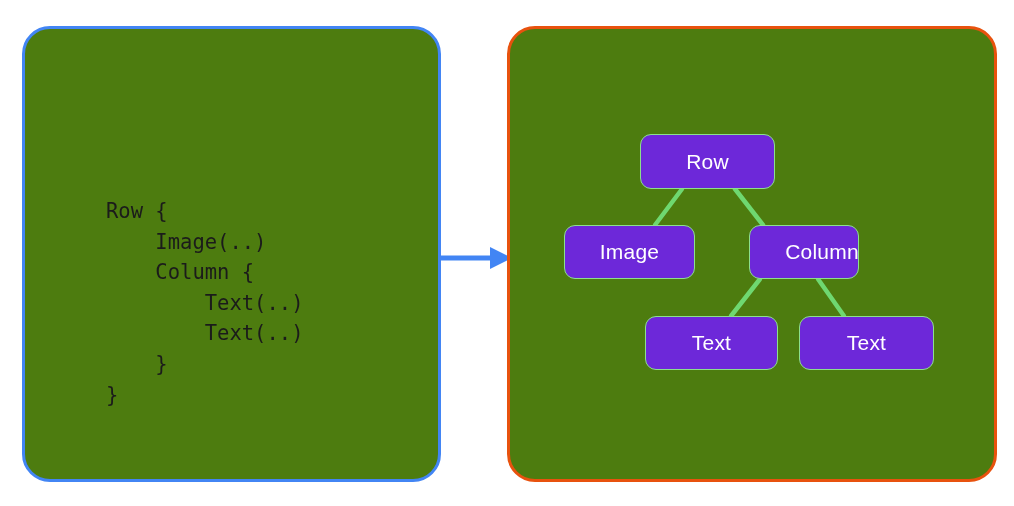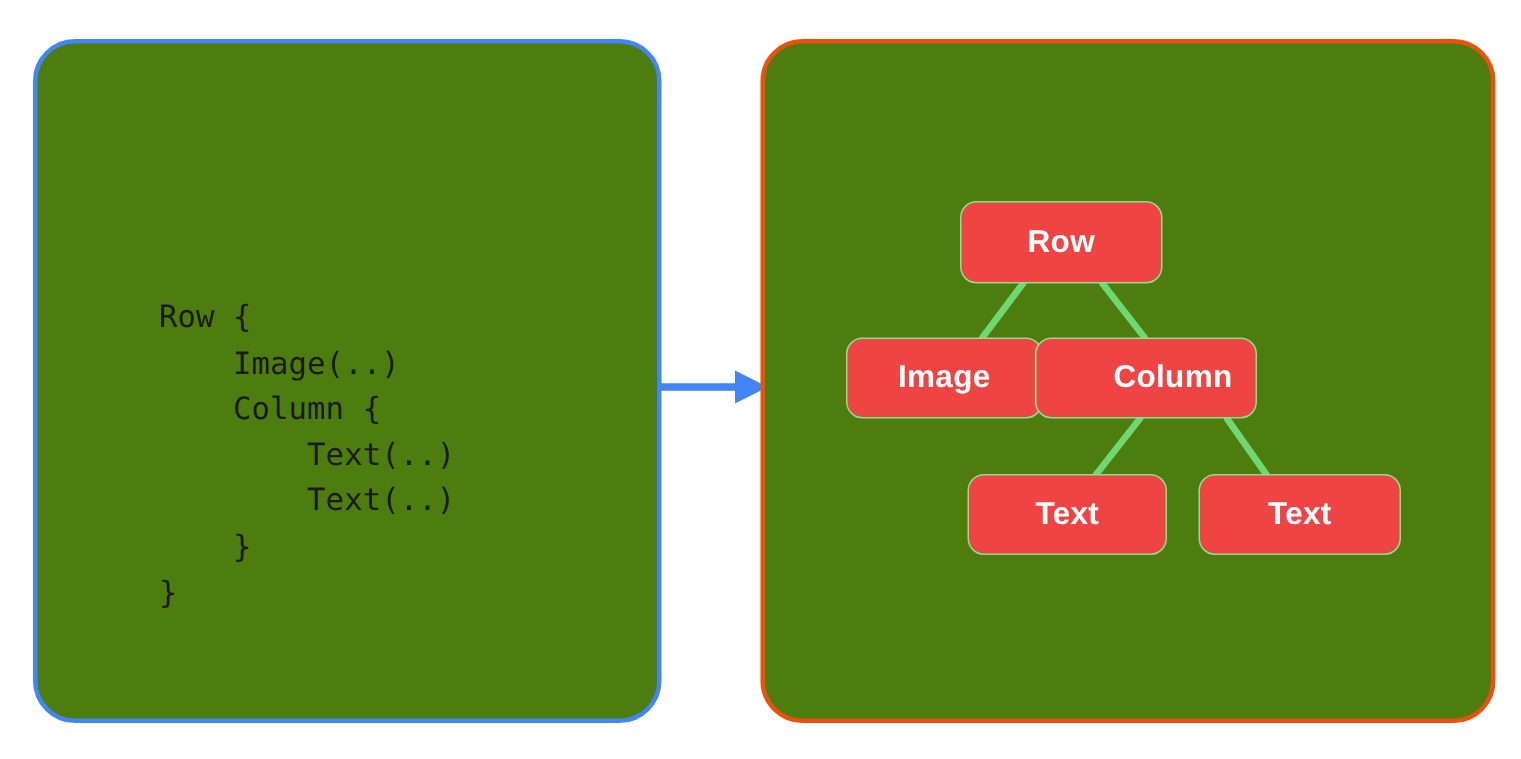--- a/index.html
+++ b/index.html
@@ -74,32 +74,32 @@
     top: 26px;
     width: 490px;
     height: 456px;
   }
   .tree-node {
     position: absolute;
     box-sizing: border-box;
     display: flex;
     align-items: center;
     justify-content: center;
-    background: #ef4444;
+    background: #6d28d9;
     border: 1.5px solid #8ce08c;
     border-radius: 11px;
     color: #ffffff;
     font-family: "Liberation Sans", sans-serif;
     font-size: 21px;
-    font-weight: 700;
+    font-weight: 400;
     letter-spacing: 0.2px;
   }
   #node-row    { left: 640px; top: 134px; width: 135px; height: 55px; }
   #node-image  { left: 564px; top: 225px; width: 131px; height: 54px; }
-  #node-column { left: 690px; top: 225px; width: 148px; height: 54px; padding-left: 36px; }
+  #node-column { left: 749px; top: 225px; width: 110px; height: 54px; padding-left: 36px; }
   #node-text-1 { left: 645px; top: 316px; width: 133px; height: 54px; }
   #node-text-2 { left: 799px; top: 316px; width: 135px; height: 54px; }
 </style>
 </head>
 <body>
 
 <div id="canvas">
 
   <div class="panel" id="code-panel">
     <pre id="code-block">Row {

